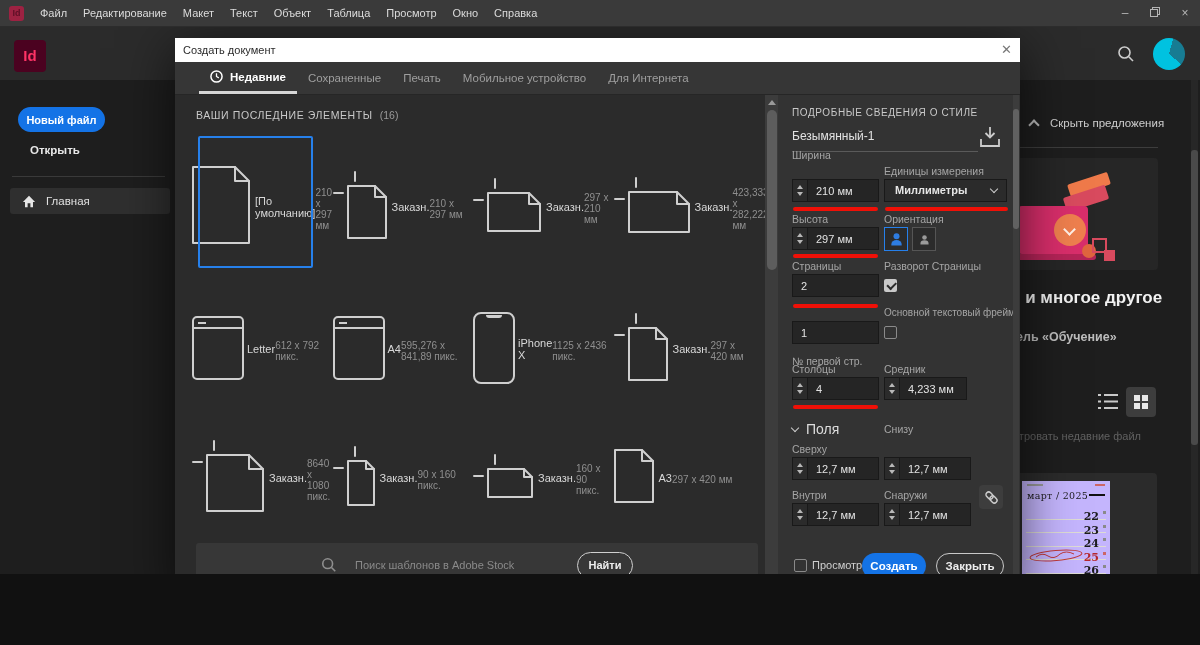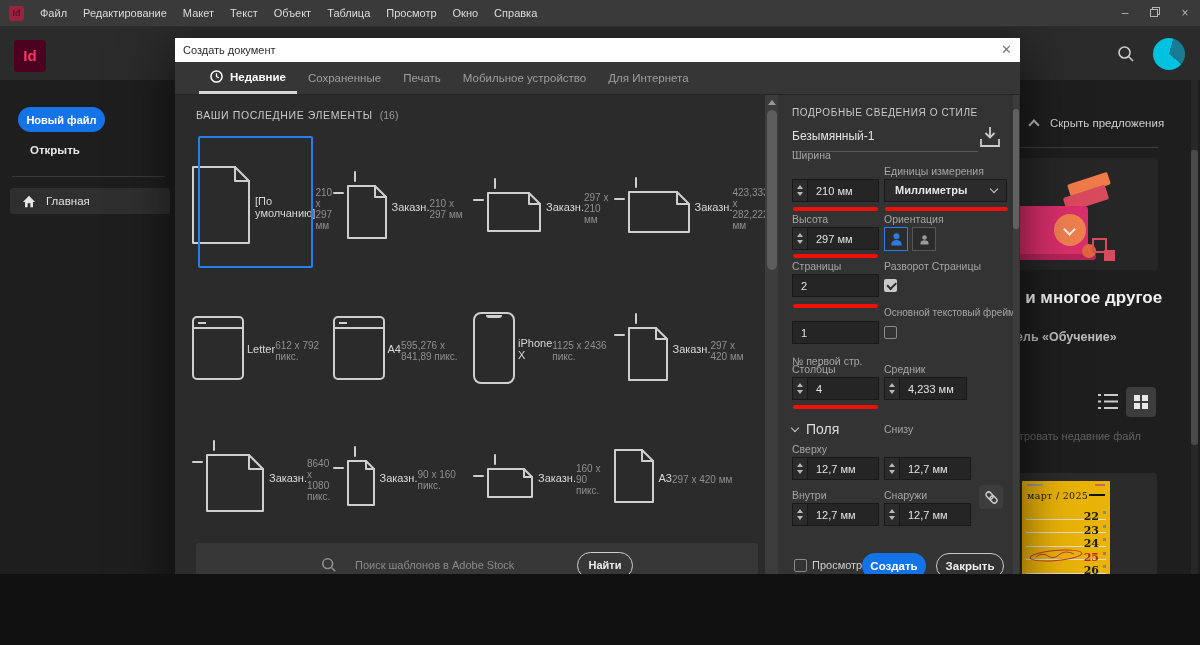--- a/index.html
+++ b/index.html
@@ -48,21 +48,21 @@
   .rr-learn { position:absolute; left:1016px; top:330px; font-size:12.5px; font-weight:bold; color:#bdbdbd;
               white-space:nowrap; z-index:2;}
   .rr-listicon { position:absolute; left:1098px; top:393px; z-index:2;}
   .rr-gridbtn { position:absolute; left:1126px; top:387px; width:30px; height:30px; background:#3d3d3d;
                 border-radius:4px; display:flex; align-items:center; justify-content:center; z-index:2;}
   .rr-filter { position:absolute; left:1014px; top:430px; font-size:11px; color:#616161; white-space:nowrap; z-index:2;}
 
   
   .cal-card { position:absolute; left:1014px; top:473px; width:143px; height:142px; background:#2b2b2b;
               border-radius:4px; z-index:3;}
-  .cal-page { position:absolute; left:8px; top:8px; width:88px; height:126px; background:#eab308; }
+  .cal-page { position:absolute; left:8px; top:8px; width:88px; height:126px; background:#c4b5fd; }
   .cal-title { position:absolute; left:5px; top:9px; font-family:"DejaVu Serif", serif; font-size:9.5px;
                color:#1c1c1c; letter-spacing:0.3px;}
   .cal-rule { position:absolute; right:5px; top:13px; width:16px; height:2px; background:#111;}
   .cal-tinybar-l { position:absolute; left:5px; top:3px; width:16px; height:2px; background:#999;}
   .cal-tinybar-r { position:absolute; right:5px; top:3px; width:10px; height:2px; background:#c66;}
   .cal-rows { position:absolute; left:4px; top:25px; width:80px; }
   .cal-row { position:relative; height:13.6px; border-bottom:1px solid #dddbd4; text-align:right;}
   .cal-day { font-family:"DejaVu Serif", serif; font-weight:bold; font-size:11px; color:#1c1c1c;
              line-height:13px; padding-right:3px;}
   .cal-row.red .cal-day { color:#b5272e; }

